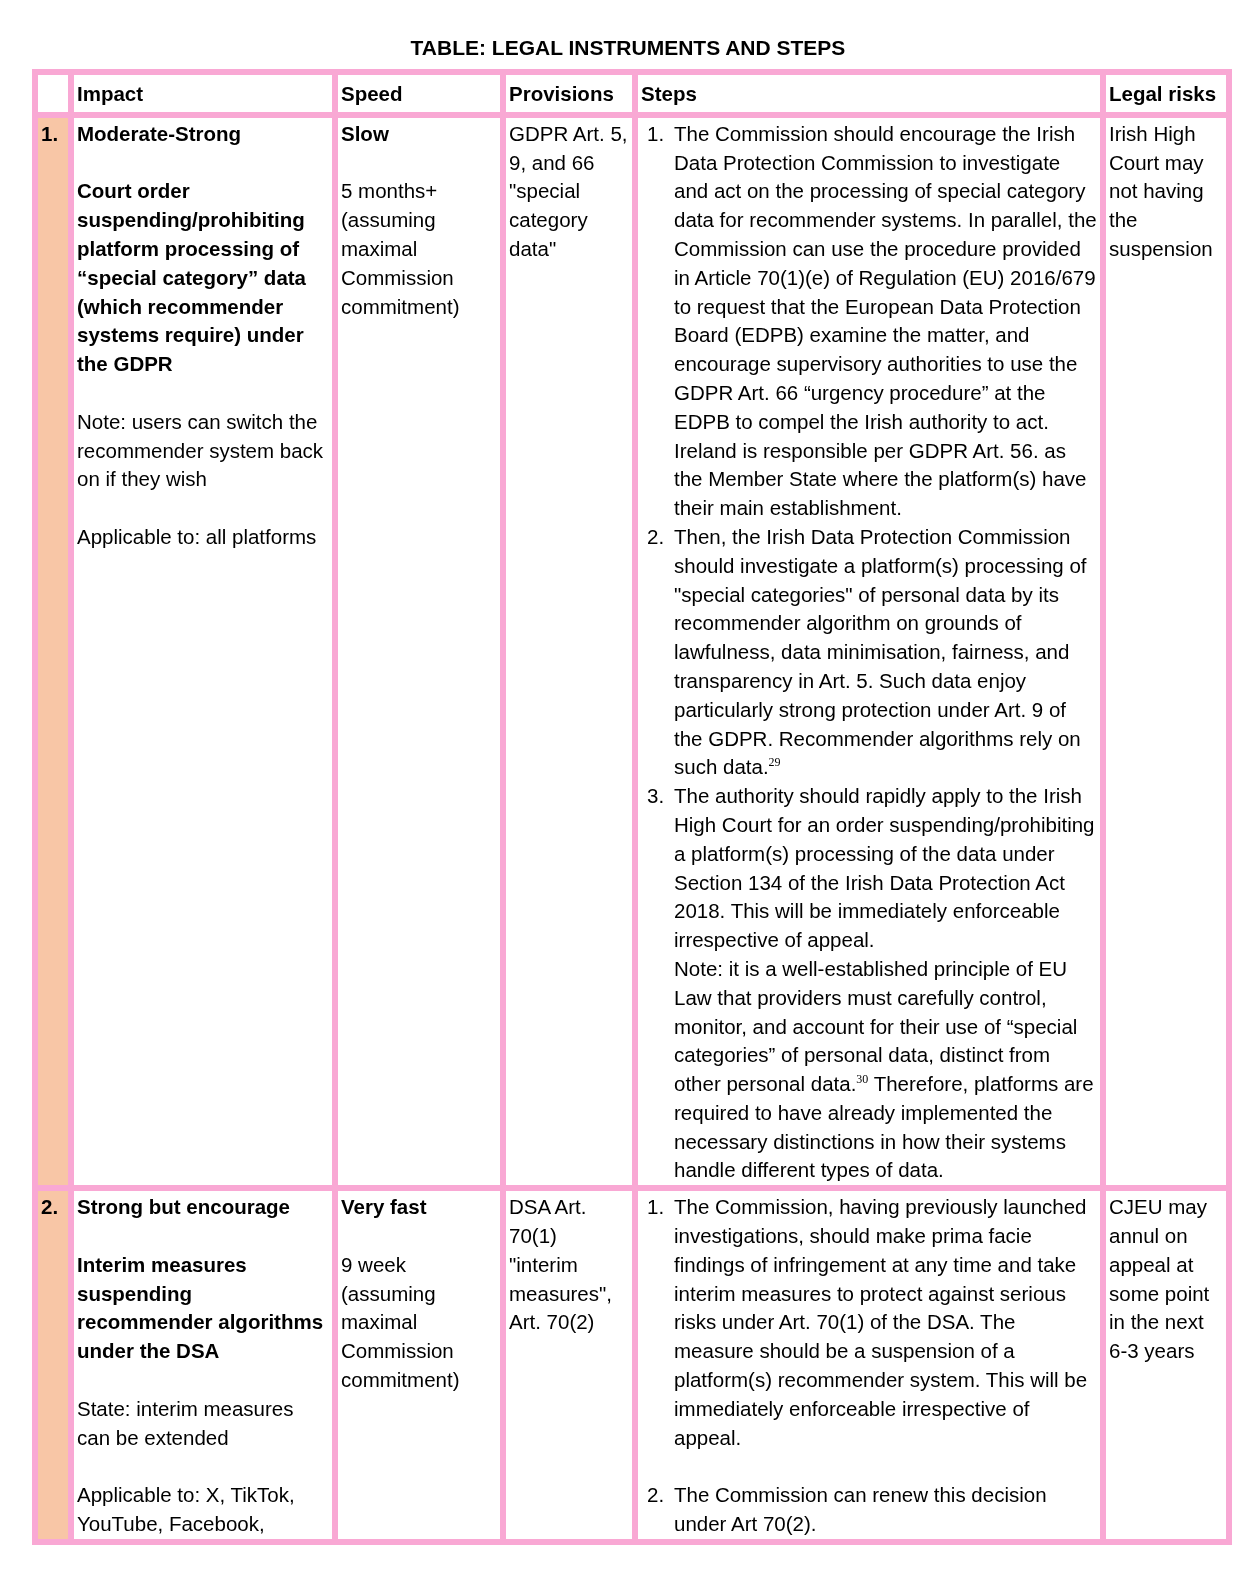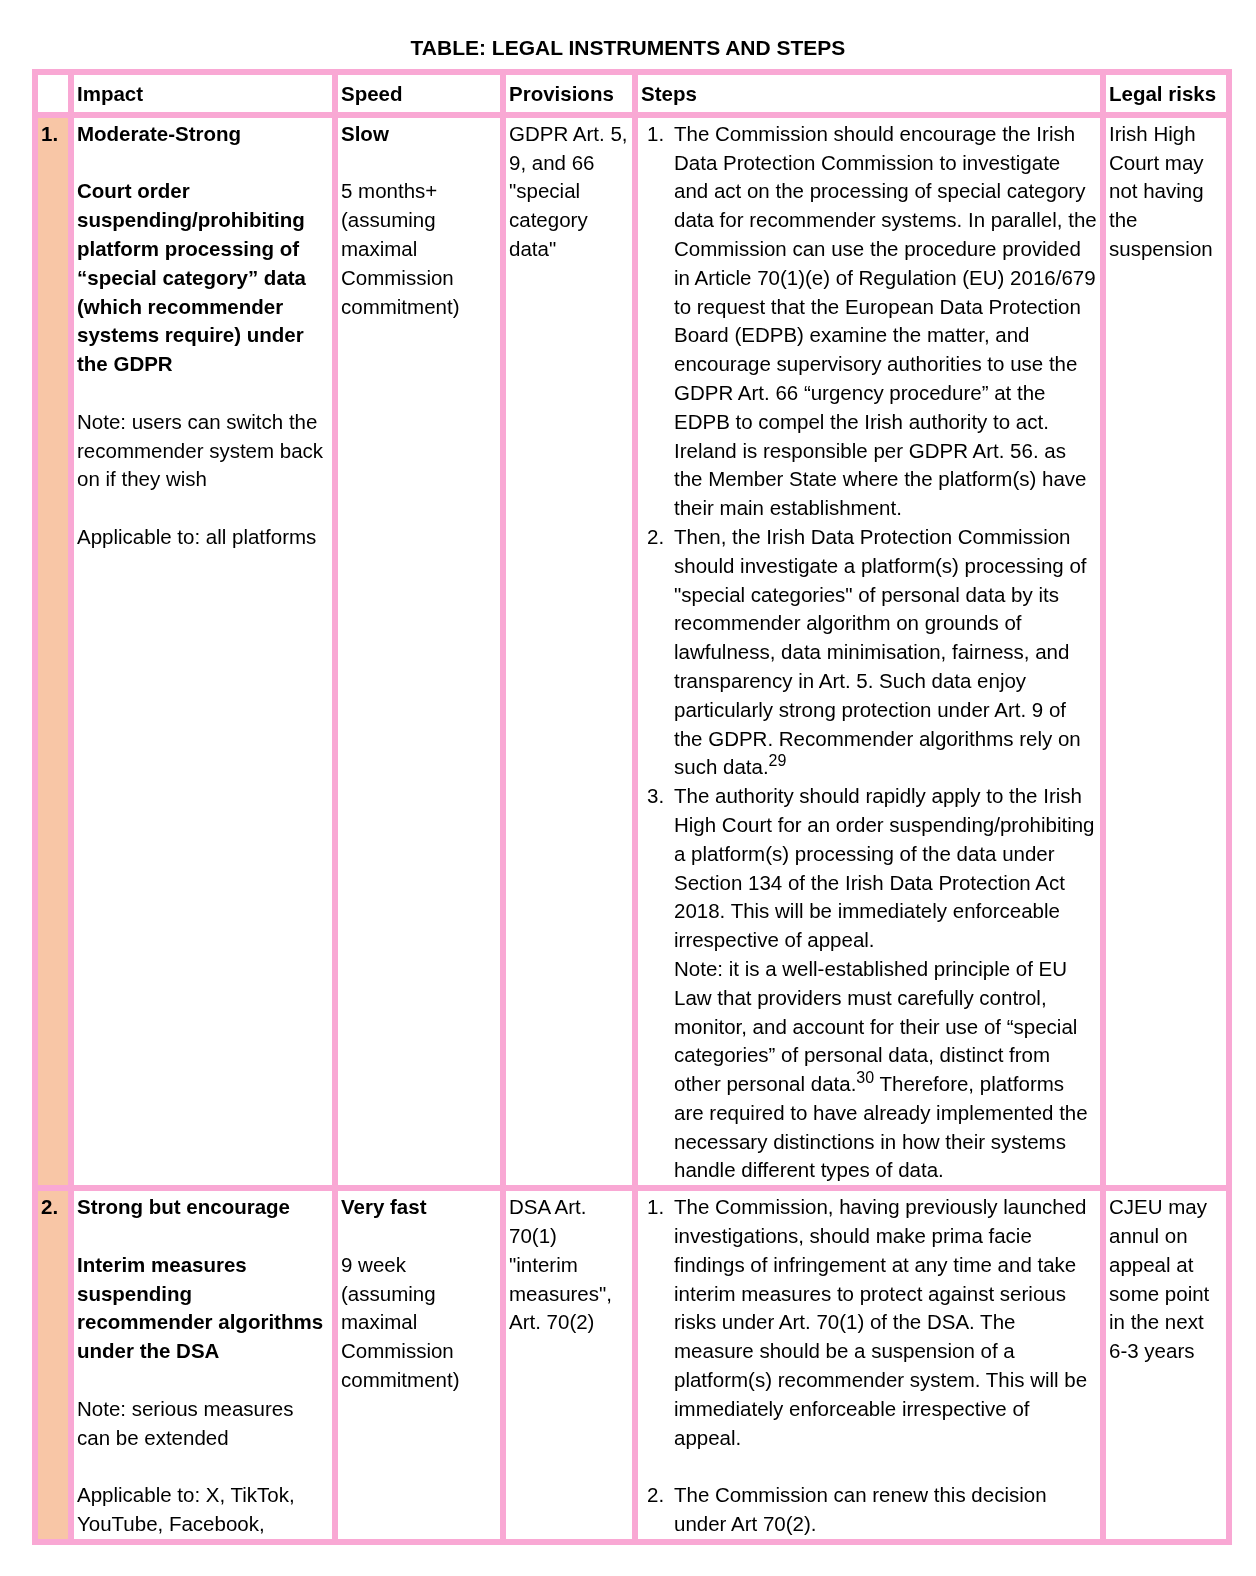--- a/index.html
+++ b/index.html
@@ -75,23 +75,24 @@
   .step {
     position: relative;
     padding-left: 33px;
   }
   .step-num {
     position: absolute;
     left: 6px;
     top: 0;
   }
   sup {
-    font-size: 16px;
+    font-size: 12px;
     line-height: 0;
     vertical-align: super;
+    font-family: Liberation Serif, serif;
   }
   .steps-cell { padding-right: 2px; }
 </style>
 </head>
 <body>
 
 <div class="title">TABLE: LEGAL INSTRUMENTS AND STEPS</div>
 
 <table class="main">
   <colgroup>
@@ -151,21 +152,21 @@
       <td>Irish High Court may not having the suspension</td>
     </tr>
 
     <tr class="row-2">
       <td class="num">2.</td>
       <td>
         <div class="bold">Strong but encourage</div>
         <div class="gap"></div>
         <div class="bold">Interim measures suspending recommender algorithms under the DSA</div>
         <div class="gap"></div>
-        <div>Note: serious measures can be extended</div>
+        <div>State: interim measures can be extended</div>
         <div class="gap"></div>
         <div>Applicable to: X, TikTok, YouTube, Facebook,</div>
       </td>
       <td>
         <div class="bold">Very fast</div>
         <div class="gap"></div>
         <div>9 week (assuming maximal Commission commitment)</div>
       </td>
       <td>DSA Art. 70(1) "interim measures", Art. 70(2)</td>
       <td class="steps-cell">

